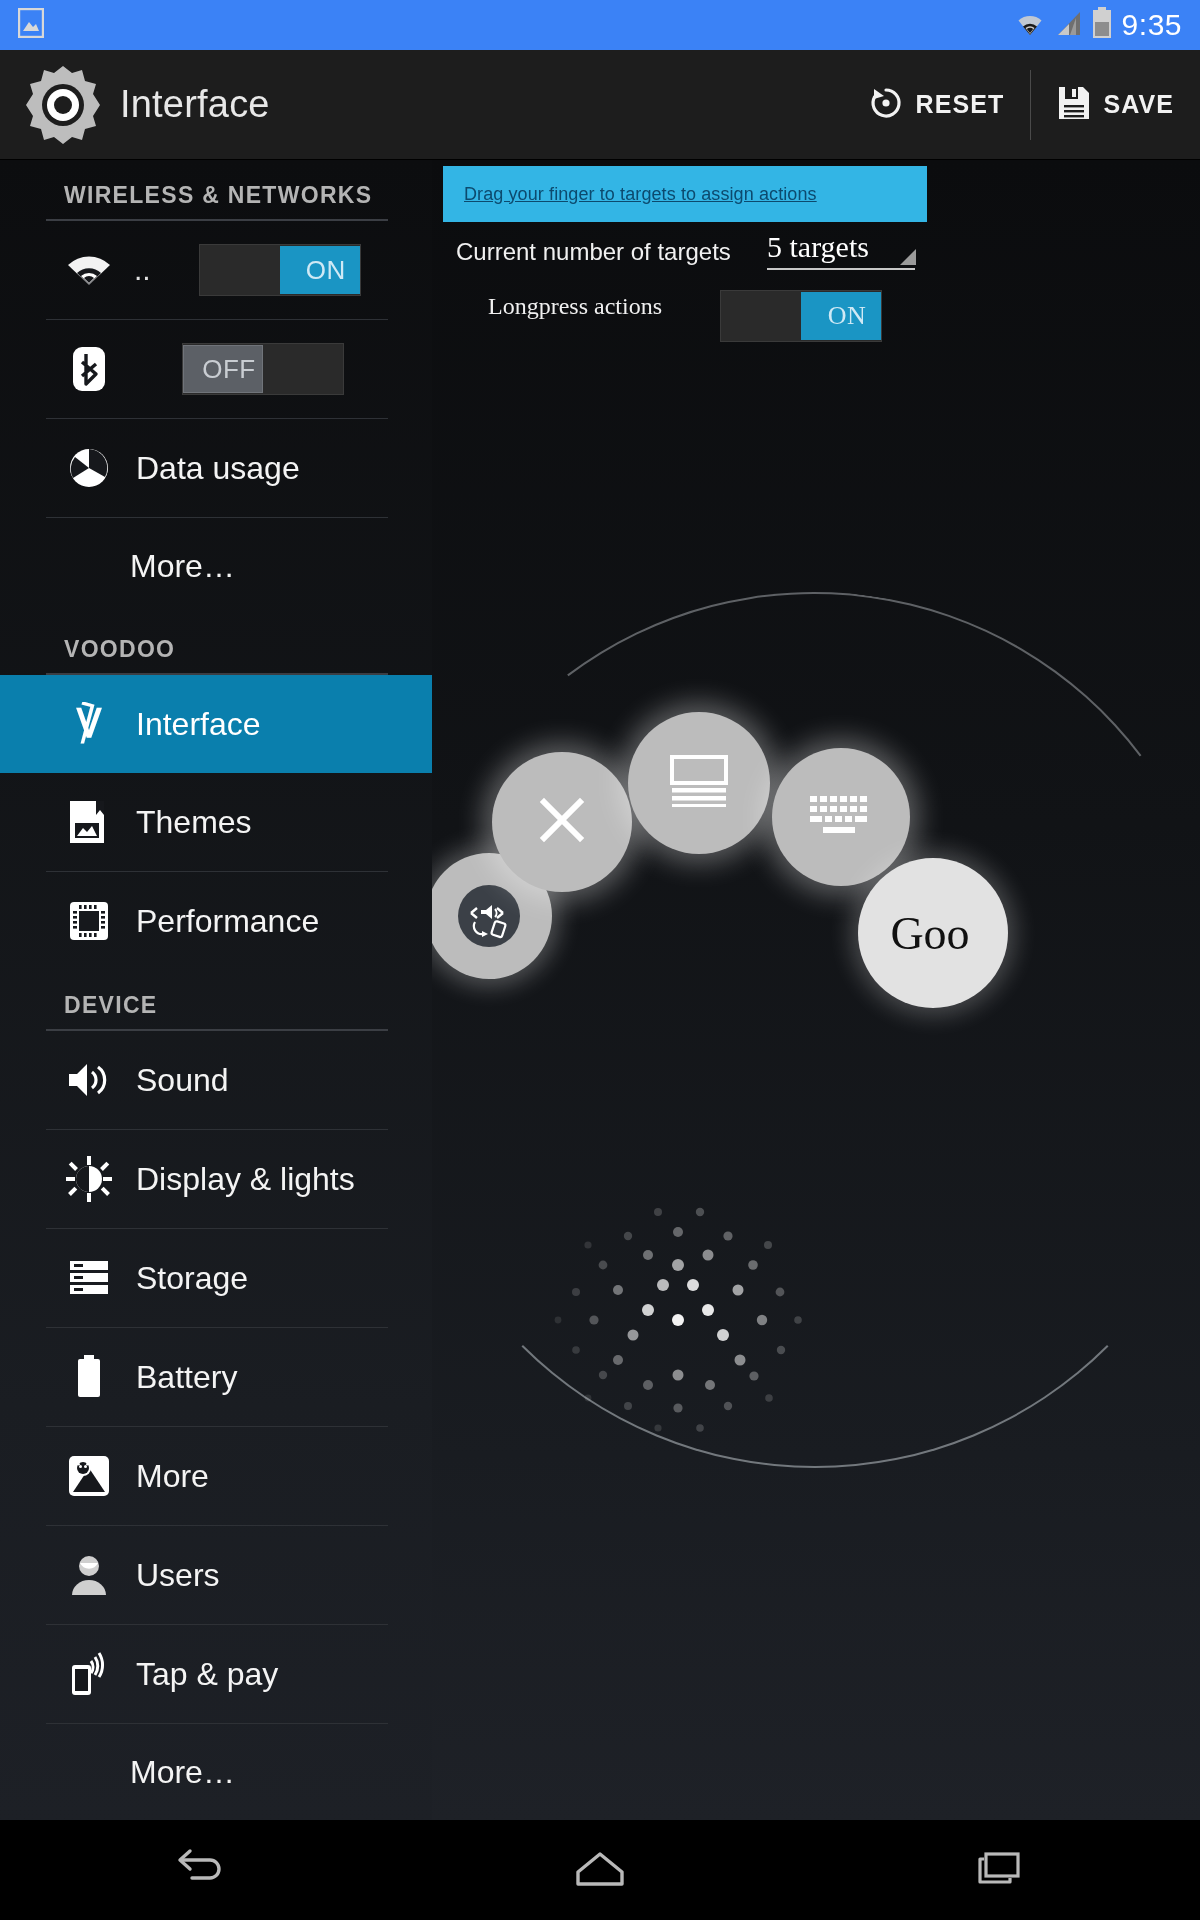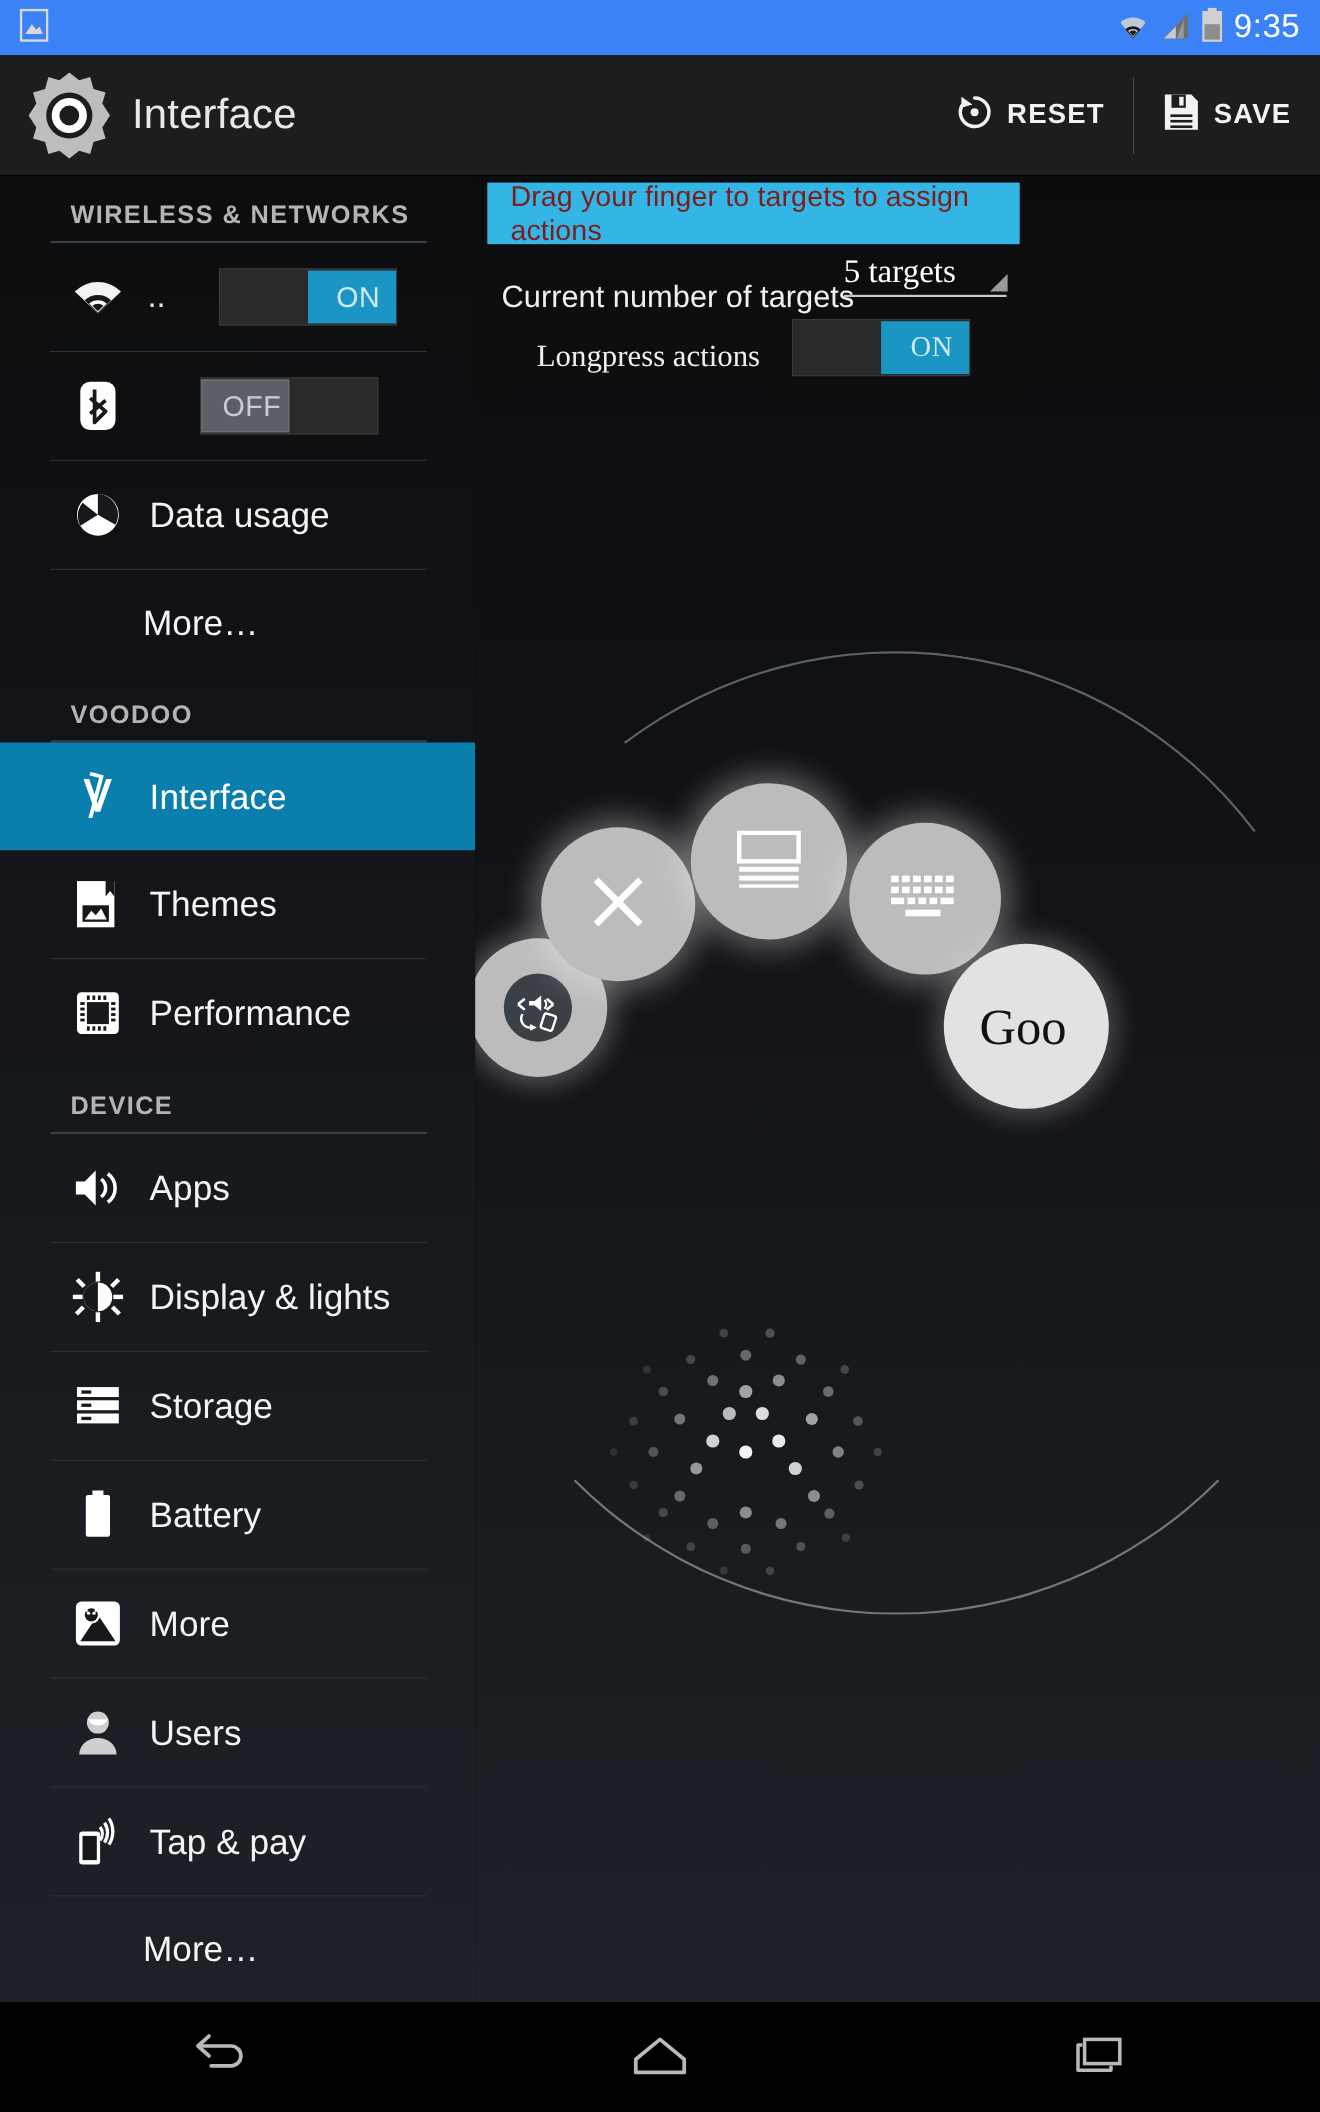--- a/index.html
+++ b/index.html
@@ -97,26 +97,26 @@
   #content {
     position:absolute; left:432px; top:160px; width:768px; height:1660px;
     background:linear-gradient(to bottom,#0b0c0e 0%,#111316 40%,#191c21 78%,#1e2127 100%);
     overflow:hidden;
   }
   #banner {
     position:absolute; left:11px; top:6px; width:484px; height:56px;
     background:#33b5e5; display:flex; align-items:center;
     padding-left:21px;
   }
-  #banner span { color:#7f1d1d; font-size:26px; letter-spacing:0.1px; }
+  #banner span { color:#0c4a6e; font-size:18px; letter-spacing:0.1px;text-decoration:underline; }
 
   .pref-row {
     position:absolute; display:flex; align-items:center;
   }
-  .pref-label { color:#f0f0f0; font-size:28px;margin-top:16px; }
+  .pref-label { color:#f0f0f0; font-size:24px; }
 
   #targets-row { left:0; top:78px; width:768px; height:60px; }
   #targets-label { position:absolute; left:24px; top:0; }
   #spinner {
     position:absolute; left:335px; top:-8px; width:148px;
     border-bottom:2px solid #c8c8c8; padding-bottom:4px;font-family:Liberation Serif, serif;
   }
   #spinner-value { color:#fff; font-size:30px; }
   #spinner-arrow {
     position:absolute; right:-1px; bottom:3px;
@@ -356,21 +356,21 @@
   <div class="divider"></div>
 
   <div class="row">
     <span class="ico">
       <svg width="46" height="40" viewBox="0 0 46 40">
         <polygon points="3,14 11,14 21,4 21,36 11,26 3,26" fill="#ffffff"></polygon>
         <path d="M26 12 A10 10 0 0 1 26 28" fill="none" stroke="#ffffff" stroke-width="3.2"></path>
         <path d="M32 7 A16 16 0 0 1 32 33" fill="none" stroke="#ffffff" stroke-width="3.2"></path>
       </svg>
     </span>
-    <span class="label">Apps</span>
+    <span class="label">Sound</span>
   </div>
   <div class="divider thin"></div>
 
   <div class="row">
     <span class="ico">
       <svg width="46" height="46" viewBox="0 0 46 46">
         <g fill="#ffffff">
           <circle cx="23" cy="23" r="13"></circle>
           <g>
             <rect x="21" y="0" width="4" height="9"></rect>

